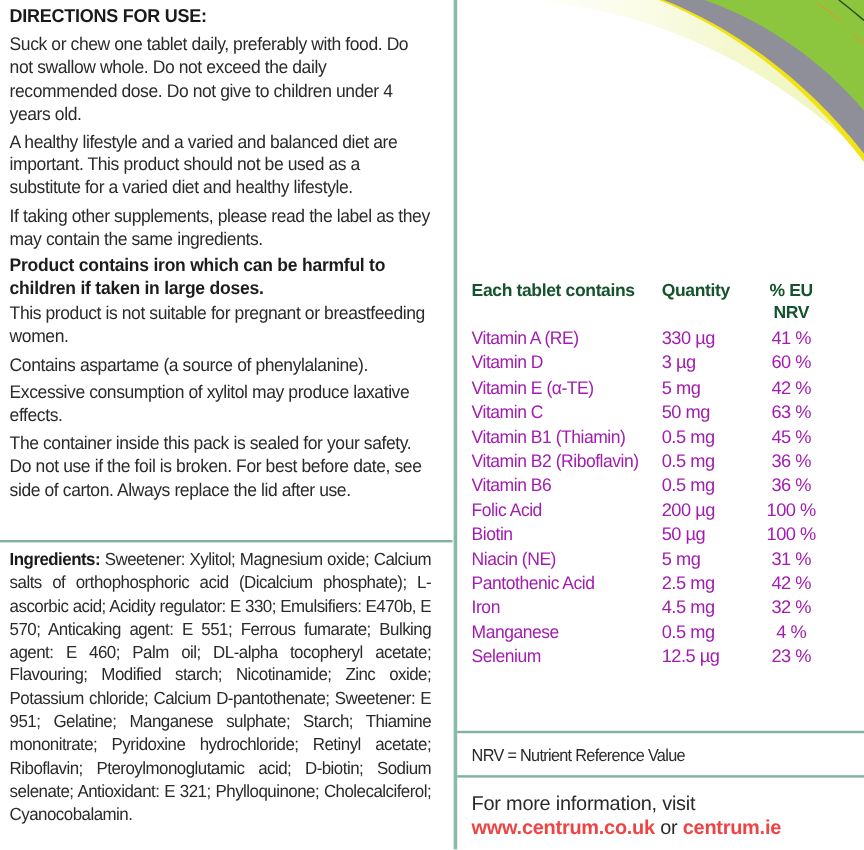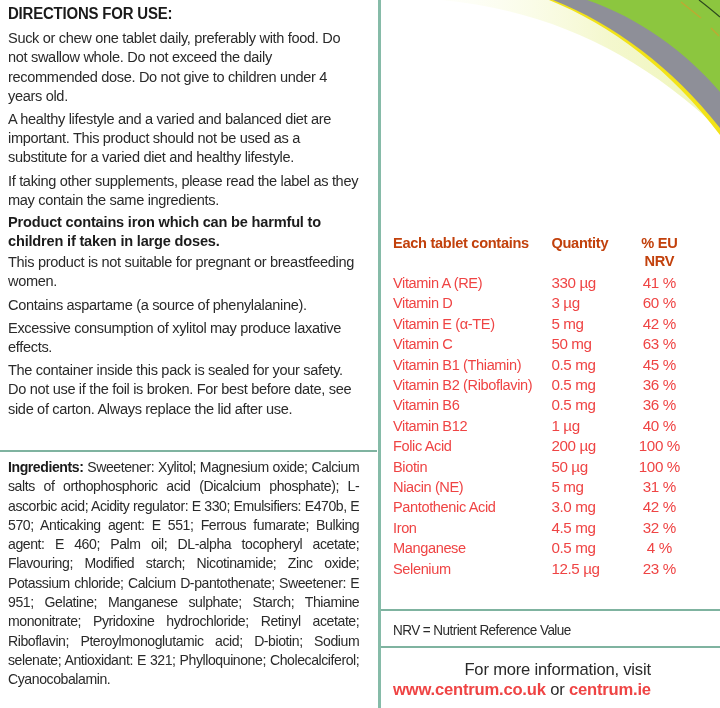--- a/index.html
+++ b/index.html
@@ -110,34 +110,34 @@
     position: absolute;
     left: 12px;
     top: 234px;
     width: 300px;
   }
   .nut-head {
     display: flex;
     font-weight: bold;
     font-size: 14.6px;
     line-height: 18px;
-    color: #c2410c;
+    color: #14532d;
     letter-spacing: -0.3px;
     margin-bottom: 3px;
   }
   .col-name { width: 160px; }
   .col-qty  { width: 75px; }
   .col-nrv  { width: 68px; text-align: center; }
   .nut-head .col-nrv { line-height: 18px; }
   .nut-row {
     display: flex;
     font-size: 15.2px;
     line-height: 20.4px;
     letter-spacing: -0.4px;
-    color: #ef4444;
+    color: #a21caf;
   }
   .nut-row .col-name { transform: scaleX(0.96); transform-origin: left center; white-space: nowrap; }
   .h-divider-right {
     position: absolute;
     left: 0;
     width: 339px;
     height: 2px;
     background: #7fb3a0;
   }
   .nrv-note {
@@ -151,21 +151,20 @@
     transform-origin: left top;
   }
   .more-info {
     position: absolute;
     left: 12px;
     top: 660px;
     font-size: 16.6px;
     line-height: 20px;
     color: #2a2a2a;
     letter-spacing: -0.2px;
-    text-align: right;
   }
   .more-info .link {
     font-weight: bold;
     color: #ef4444;
   }
 </style>
 </head>
 <body>
 
 <div class="page">
@@ -256,42 +255,37 @@
           <div class="col-name">Vitamin B2 (Riboflavin)</div>
           <div class="col-qty">0.5 mg</div>
           <div class="col-nrv">36 %</div>
         </div>
       <div class="nut-row">
           <div class="col-name">Vitamin B6</div>
           <div class="col-qty">0.5 mg</div>
           <div class="col-nrv">36 %</div>
         </div>
       <div class="nut-row">
-          <div class="col-name">Vitamin B12</div>
-          <div class="col-qty">1 µg</div>
-          <div class="col-nrv">40 %</div>
-        </div>
-      <div class="nut-row">
           <div class="col-name">Folic Acid</div>
           <div class="col-qty">200 µg</div>
           <div class="col-nrv">100 %</div>
         </div>
       <div class="nut-row">
           <div class="col-name">Biotin</div>
           <div class="col-qty">50 µg</div>
           <div class="col-nrv">100 %</div>
         </div>
       <div class="nut-row">
           <div class="col-name">Niacin (NE)</div>
           <div class="col-qty">5 mg</div>
           <div class="col-nrv">31 %</div>
         </div>
       <div class="nut-row">
           <div class="col-name">Pantothenic Acid</div>
-          <div class="col-qty">3.0 mg</div>
+          <div class="col-qty">2.5 mg</div>
           <div class="col-nrv">42 %</div>
         </div>
       <div class="nut-row">
           <div class="col-name">Iron</div>
           <div class="col-qty">4.5 mg</div>
           <div class="col-nrv">32 %</div>
         </div>
       <div class="nut-row">
           <div class="col-name">Manganese</div>
           <div class="col-qty">0.5 mg</div>

